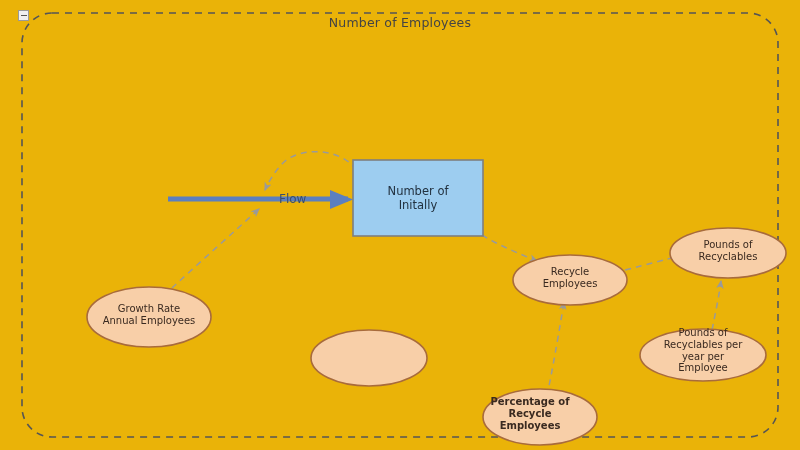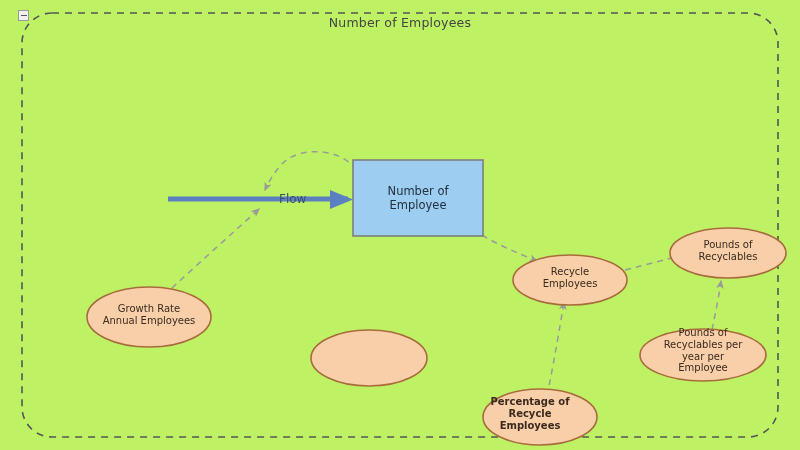--- a/index.html
+++ b/index.html
@@ -7,21 +7,21 @@
     padding: 0;
     background: #ffffff;
   }
   body {
     font-family: "DejaVu Sans", sans-serif;
   }
   #canvas {
     position: relative;
     width: 800px;
     height: 450px;
-    background: #bef264;
+    background: #eab308;
     overflow: hidden;
   }
   #svg-layer {
     position: absolute;
     left: 0;
     top: 0;
     width: 800px;
     height: 450px;
   }
   .collapse-box {
@@ -129,21 +129,21 @@
     <ellipse cx="703" cy="355" rx="63" ry="26" fill="#f8cfa8" stroke="#a86b3c" stroke-width="1.6"></ellipse>
   </svg>
 
   <div class="collapse-box">
     <div class="bar"></div>
   </div>
 
   <div class="group-title">Number of Employees</div>
 
   <div class="node-label stock-label" style="left:353px; top:185px; width:130px;">Number of
-Employee</div>
+Initally</div>
 
   <div class="flow-label" style="left:247px; top:192px;">Flow</div>
 
   <div class="node-label cloud-label" style="left:79px; top:303px; width:140px;">Growth Rate
 Annual Employees</div>
 
 
   <div class="node-label cloud-label" style="left:500px; top:266px; width:140px;">Recycle
 Employees</div>
 

